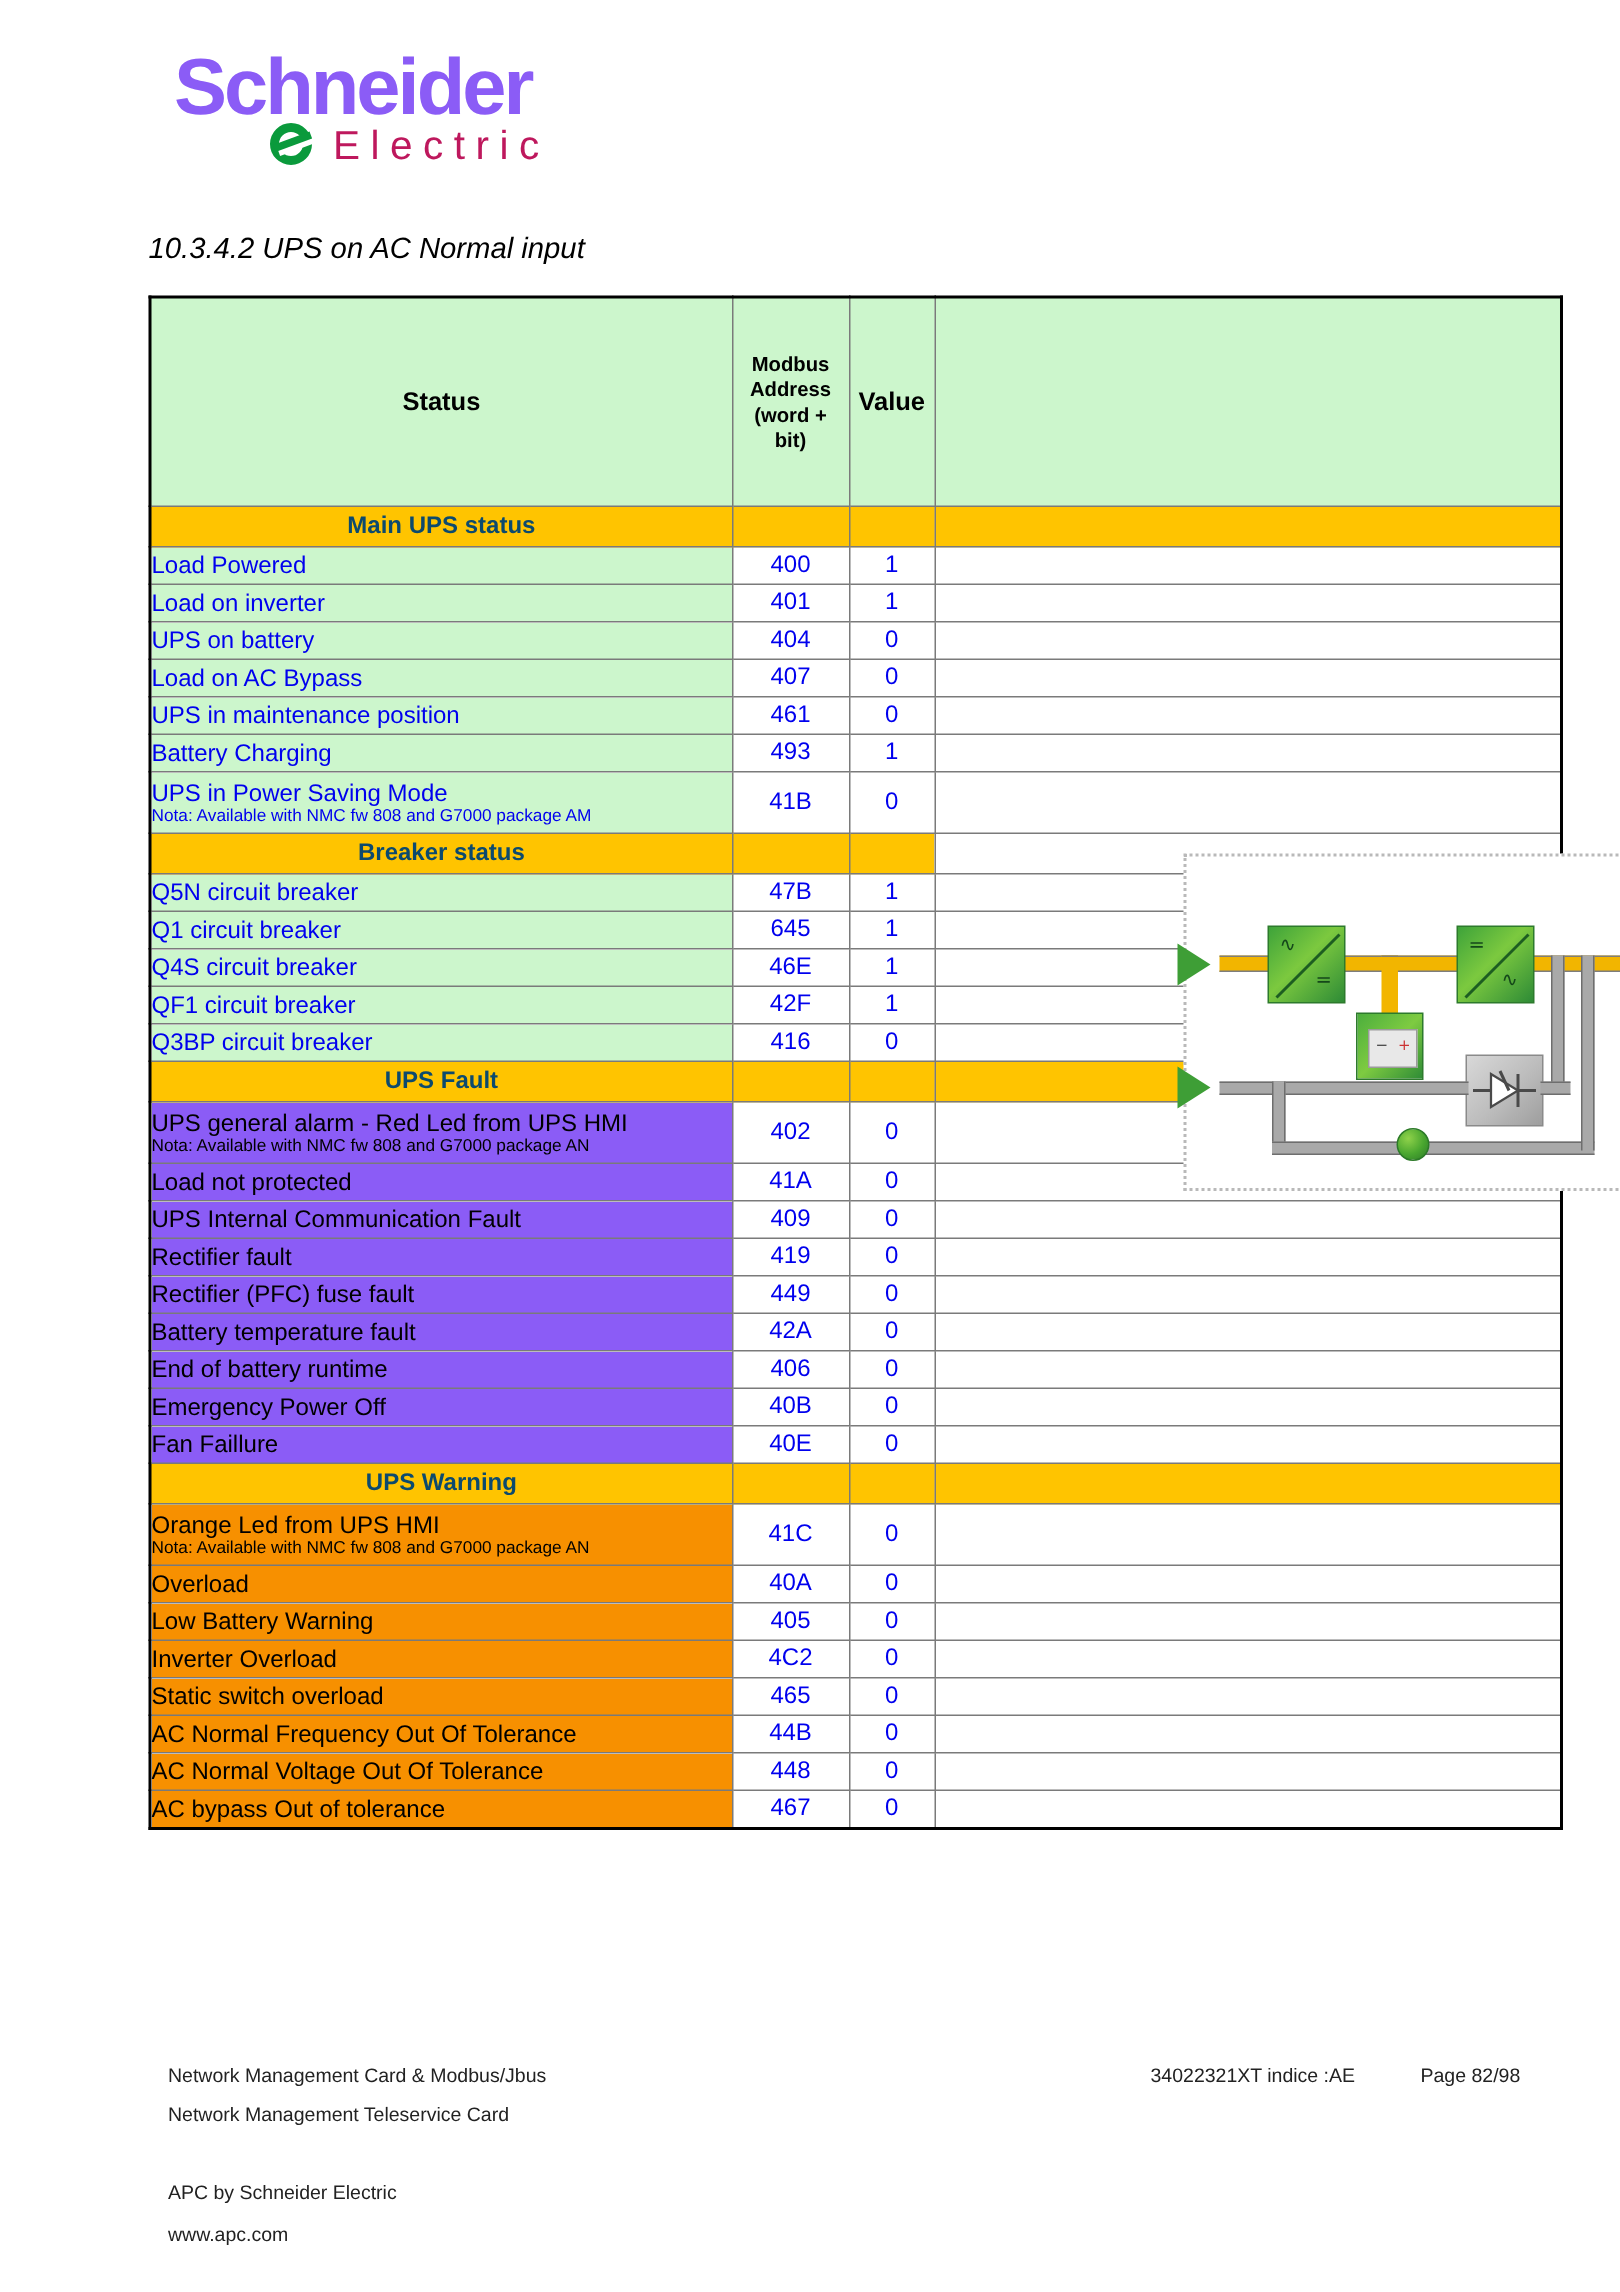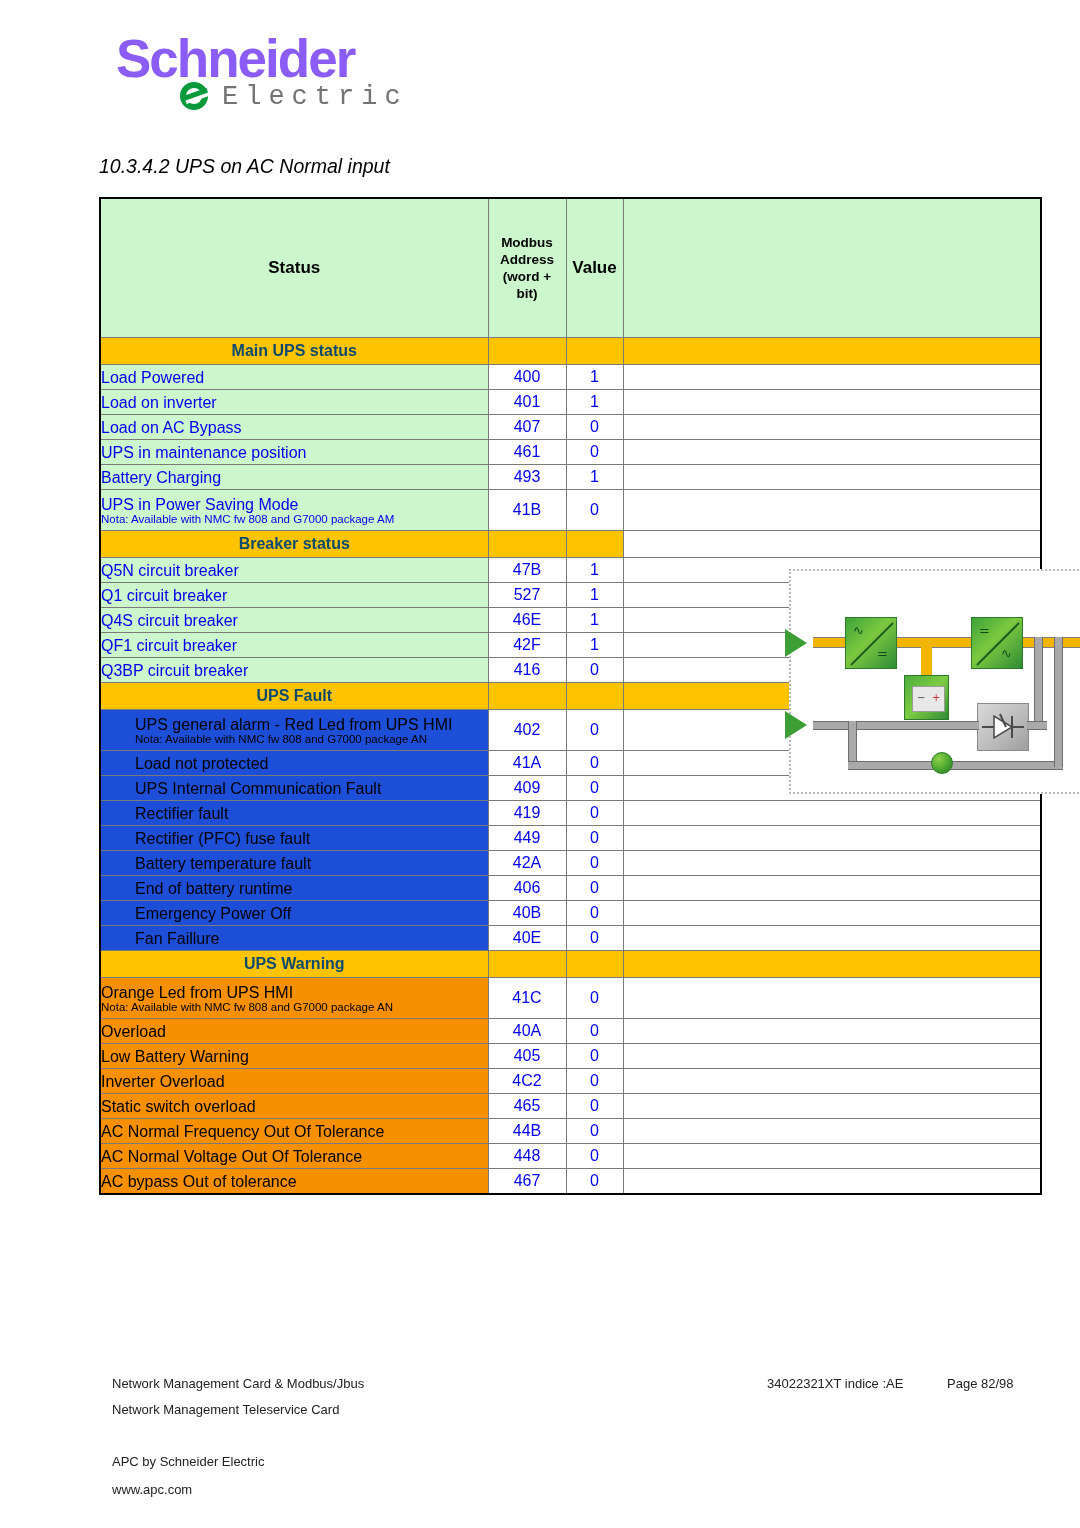--- a/index.html
+++ b/index.html
@@ -61,24 +61,24 @@
     transform: rotate(-20deg);
   }
   .logo-mark .bar2 {
     position: absolute;
     left: 4px; top: 12px;
     width: 26px; height: 5px;
     background: #0a9a3c;
     transform: rotate(-20deg);
   }
   .logo-electric {
-    font-family: Liberation Mono, monospace;
+    font-family: Liberation Sans, sans-serif;
     font-size: 27px;
     letter-spacing: 7px;
-    color: #737373;
+    color: #be185d;
     margin-left: 8px;
     white-space: nowrap;
   }
 
   
   .heading {
     position: absolute;
     left: 99px;
     top: 155px;
     font-size: 19.5px;
@@ -150,21 +150,21 @@
   td.addr, td.val {
     text-align: center;
     font-size: 16px;
     color: #0000ee;
     background: #ffffff;
   }
   td.diag { background: #ffffff; }
 
   
   .g-green td.lbl { background: #ccf6cc; color: #0000ee; }
-  .g-pink  td.lbl { background: #1d4ed8; color: #000000; padding-left: 34px; }
+  .g-pink  td.lbl { background: #8b5cf6; color: #000000; }
   .g-orange td.lbl { background: #f79000; color: #000000; margin-top: 36px; }
 
   tr.tall td { height: 40px; }
 
   
   tr.band td.diag-band-white { background: #ffffff; }
 
   
   .diagram {
     position: absolute;
@@ -316,20 +316,26 @@
           <td class="val">1</td>
           <td class="diag"></td>
         </tr>
         <tr class="data g-green">
           <td class="lbl"><span>Load on inverter</span></td>
           <td class="addr">401</td>
           <td class="val">1</td>
           <td class="diag"></td>
         </tr>
         <tr class="data g-green">
+          <td class="lbl"><span>UPS on battery</span></td>
+          <td class="addr">404</td>
+          <td class="val">0</td>
+          <td class="diag"></td>
+        </tr>
+        <tr class="data g-green">
           <td class="lbl"><span>Load on AC Bypass</span></td>
           <td class="addr">407</td>
           <td class="val">0</td>
           <td class="diag"></td>
         </tr>
         <tr class="data g-green">
           <td class="lbl"><span>UPS in maintenance position</span></td>
           <td class="addr">461</td>
           <td class="val">0</td>
           <td class="diag"></td>
@@ -353,21 +359,21 @@
           <td class="diag-band-white"></td>
         </tr>
         <tr class="data g-green">
           <td class="lbl"><span>Q5N circuit breaker</span></td>
           <td class="addr">47B</td>
           <td class="val">1</td>
           <td class="diag"></td>
         </tr>
         <tr class="data g-green">
           <td class="lbl"><span>Q1 circuit breaker</span></td>
-          <td class="addr">527</td>
+          <td class="addr">645</td>
           <td class="val">1</td>
           <td class="diag"></td>
         </tr>
         <tr class="data g-green">
           <td class="lbl"><span>Q4S circuit breaker</span></td>
           <td class="addr">46E</td>
           <td class="val">1</td>
           <td class="diag"></td>
         </tr>
         <tr class="data g-green">

